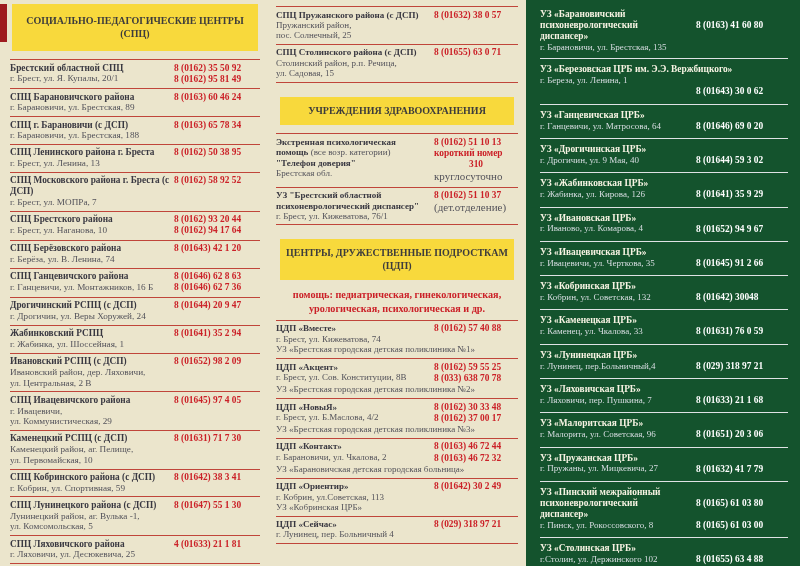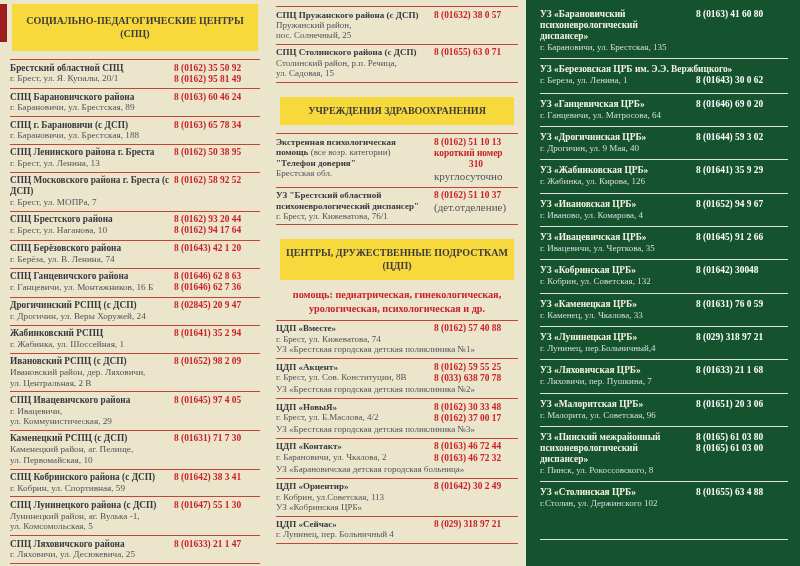--- a/index.html
+++ b/index.html
@@ -48,21 +48,21 @@
 
   .phone, .phone-c { font-weight:bold; color:#cb2027; font-size:9.4px; line-height:1.2; white-space:nowrap; }
   .phone-c { text-align:center; }
   .note { font-size:11px; color:#53525a; line-height:1.2; }
 
   .foot { font-size:9px; color:#53525a; line-height:1.2; }
 
   .col3 .line { color:#d9dee3; font-size:9px; }
   .col3 .line.b { color:#f7f3e3; font-size:9.4px; }
   .col3 .head { font-weight:bold; color:#f7f3e3; font-size:9.4px; line-height:1.2; }
-  .col3 .phone, .col3 .phone-c { color:#ffffff; }
+  .col3 .phone, .col3 .phone-c { color:#ffffff;margin-top:11px; }
 </style>
 </head>
 <body>
 
 <div class="poster">
   <div class="accent-stripe"></div>
 
   <div class="col col1">
     <div class="ybox">СОЦИАЛЬНО-ПЕДАГОГИЧЕСКИЕ ЦЕНТРЫ (СПЦ)</div>
     <div class="list">
@@ -157,21 +157,21 @@
             </div>
           </div>
         </div>
         <div class="entry">
           <div class="row">
             <div class="left">
               <div class="line b">Дрогичинский РСПЦ (с ДСП)</div>
               <div class="line">г. Дрогичин, ул. Веры Хоружей, 24</div>
             </div>
             <div class="right">
-              <div class="phone">8 (02845) 20 9 47</div>
+              <div class="phone">8 (01644) 20 9 47</div>
             </div>
           </div>
         </div>
         <div class="entry">
           <div class="row">
             <div class="left">
               <div class="line b">Жабинковский РСПЦ</div>
               <div class="line">г. Жабинка, ул. Шоссейная, 1</div>
             </div>
             <div class="right">
@@ -238,21 +238,21 @@
             </div>
           </div>
         </div>
         <div class="entry">
           <div class="row">
             <div class="left">
               <div class="line b">СПЦ Ляховичского района</div>
               <div class="line">г. Ляховичи, ул. Десюкевича, 25</div>
             </div>
             <div class="right">
-              <div class="phone">8 (01633) 21 1 47</div>
+              <div class="phone">4 (01633) 21 1 81</div>
             </div>
           </div>
         </div>
         <div class="entry"></div>
       </div>
   </div>
 
   <div class="col col2">
     <div class="list">
         <div class="entry">
@@ -529,20 +529,31 @@
               <div class="line">г. Малорита, ул. Советская, 96</div>
             </div>
             <div class="right">
               <div class="phone">8 (01651) 20 3 06</div>
             </div>
           </div>
         </div>
         <div class="entry">
           <div class="row">
             <div class="left">
+              <div class="line b">УЗ «Пружанская ЦРБ»</div>
+              <div class="line">г. Пружаны, ул. Мицкевича, 27</div>
+            </div>
+            <div class="right">
+              <div class="phone">8 (01632) 41 7 79</div>
+            </div>
+          </div>
+        </div>
+        <div class="entry">
+          <div class="row">
+            <div class="left">
               <div class="line b">УЗ «Пинский межрайонный</div>
               <div class="line b">психоневрологический</div>
               <div class="line b">диспансер»</div>
               <div class="line">г. Пинск, ул. Рокоссовского, 8</div>
             </div>
             <div class="right">
               <div class="phone">8 (0165) 61 03 80</div>
               <div class="phone">8 (0165) 61 03 00</div>
             </div>
           </div>

